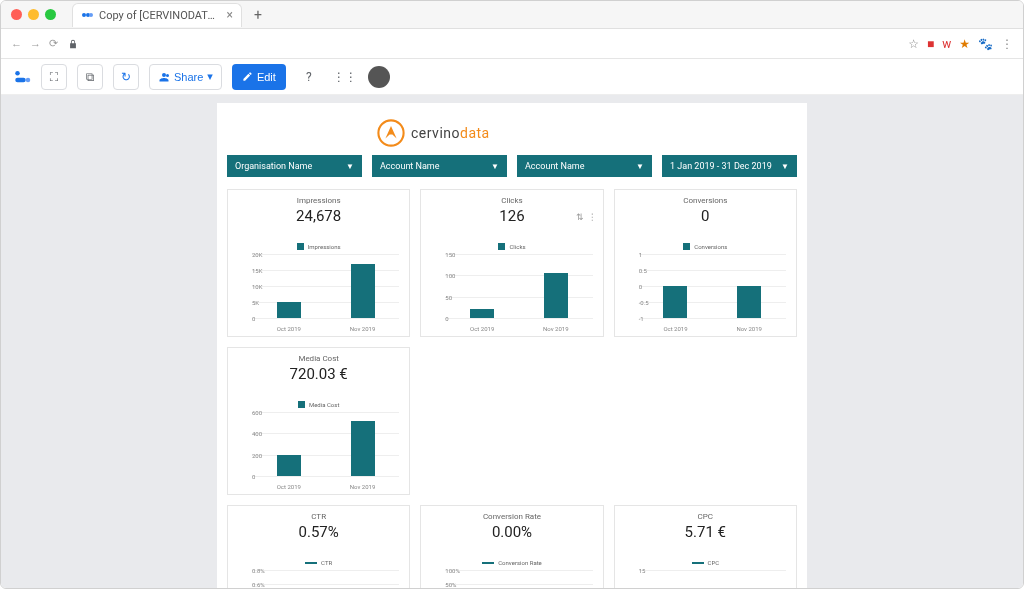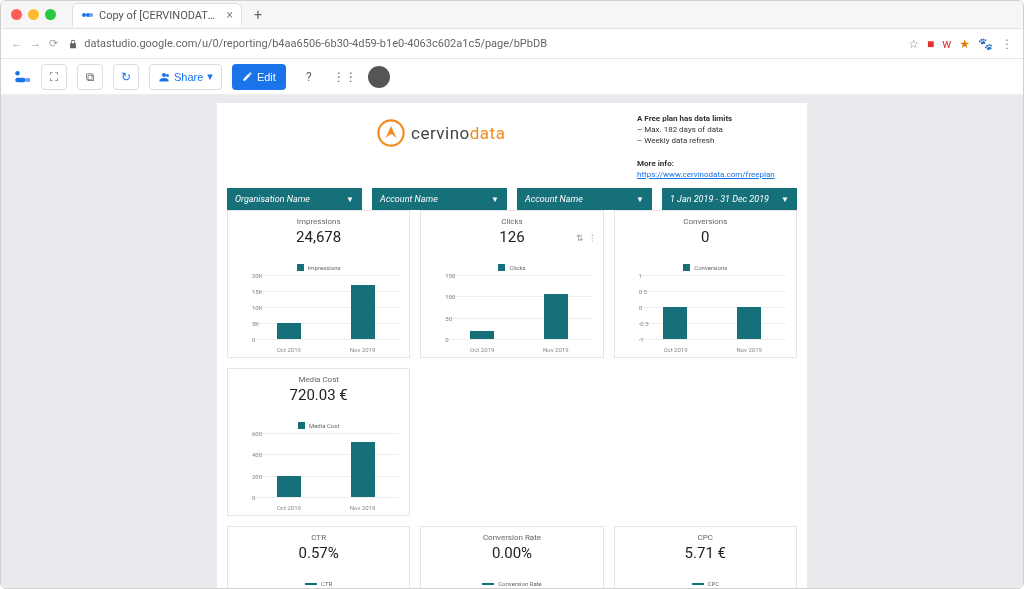--- a/index.html
+++ b/index.html
@@ -106,25 +106,25 @@
     width: 590px;
     margin: 8px auto 0;
     background: #fff;
     padding: 10px 10px 0;
   }
   .report-header {
     display:flex; align-items:flex-start; justify-content:space-between; margin-bottom:8px;
   }
   .brand { display:flex; align-items:center; gap:6px; margin-left:150px; margin-top:6px;}
   .brand .logo { width:28px; height:28px; }
-  .brand .name { font-size:17px; color:#444; letter-spacing:.5px; }
+  .brand .name { font-size:14px; color:#444; letter-spacing:.5px; }
   .brand .accent { color:#f38b1a; }
   .info { font-size:8px; color:#333; line-height:1.4; max-width:160px;}
   .info a { color:#1a73e8; }
-  .filter-row { display:grid; grid-template-columns: repeat(4, 1fr); gap:10px; font-style:italic;}
+  .filter-row { display:grid; grid-template-columns: repeat(4, 1fr); gap:10px; margin-bottom:12px;}
   .filter {
     background:#15707a; color:#fff; height:22px; font-size:9px;
     display:flex; align-items:center; justify-content:space-between; padding:0 8px;
   }
   .filter .caret { font-size:8px; }
   .card-row { display:grid; grid-template-columns: repeat(3,1fr); gap:10px; margin-bottom:10px;}
   .card {
     border:1px solid #e5e5e5; background:#fff; padding:6px 6px 4px; position:relative;
   }
   .card .label { font-size:8px; color:#666; text-align:center; }
@@ -170,21 +170,20 @@
   <div class="addrbar">
     <div class="nav-arrows">
       <span>←</span>
       <span>→</span>
       <span>⟳</span>
     </div>
     <div class="addr">
       <svg class="lock" viewBox="0 0 24 24">
           <path fill="#5f6368" d="M12 2a5 5 0 00-5 5v3H5v12h14V10h-2V7a5 5 0 00-5-5zm-3 5a3 3 0 016 0v3H9z"></path>
         </svg>
-      <span>datastudio.google.com/u/0/reporting/b4aa6506-6b30-4d59-b1e0-4063c602a1c5/page/bPbDB</span>
     </div>
     <div class="ext-icons">
       <span>☆</span>
       <span style="color:#d33">■</span>
       <span style="color:#d33">w</span>
       <span style="color:#e07b00">★</span>
       <span>🐾</span>
       <span>⋮</span>
     </div>
   </div>
@@ -220,27 +219,20 @@
     <div class="report">
 
       <div class="report-header">
         <div class="brand">
           <svg class="logo" viewBox="0 0 40 40">
               <circle cx="20" cy="20" r="18" fill="none" stroke="#f38b1a" stroke-width="3"></circle>
               <path d="M12 28 L20 10 L28 28 L22 22 L18 22 Z" fill="#f38b1a"></path>
             </svg>
           <span class="name"><span>cervino</span><span class="accent">data</span></span>
         </div>
-        <div class="info">
-          <b>A Free plan has data limits</b><br>
-          <span>– Max. 182 days of data</span><br>
-          <span>– Weekly data refresh</span><br><br>
-          <b>More info:</b>
-          <a href="#">https://www.cervinodata.com/freeplan</a>
-        </div>
       </div>
 
       <div class="filter-row">
         <div class="filter">
             <span>Organisation Name</span>
             <span class="caret">▼</span>
           </div>
         <div class="filter">
             <span>Account Name</span>
             <span class="caret">▼</span>

